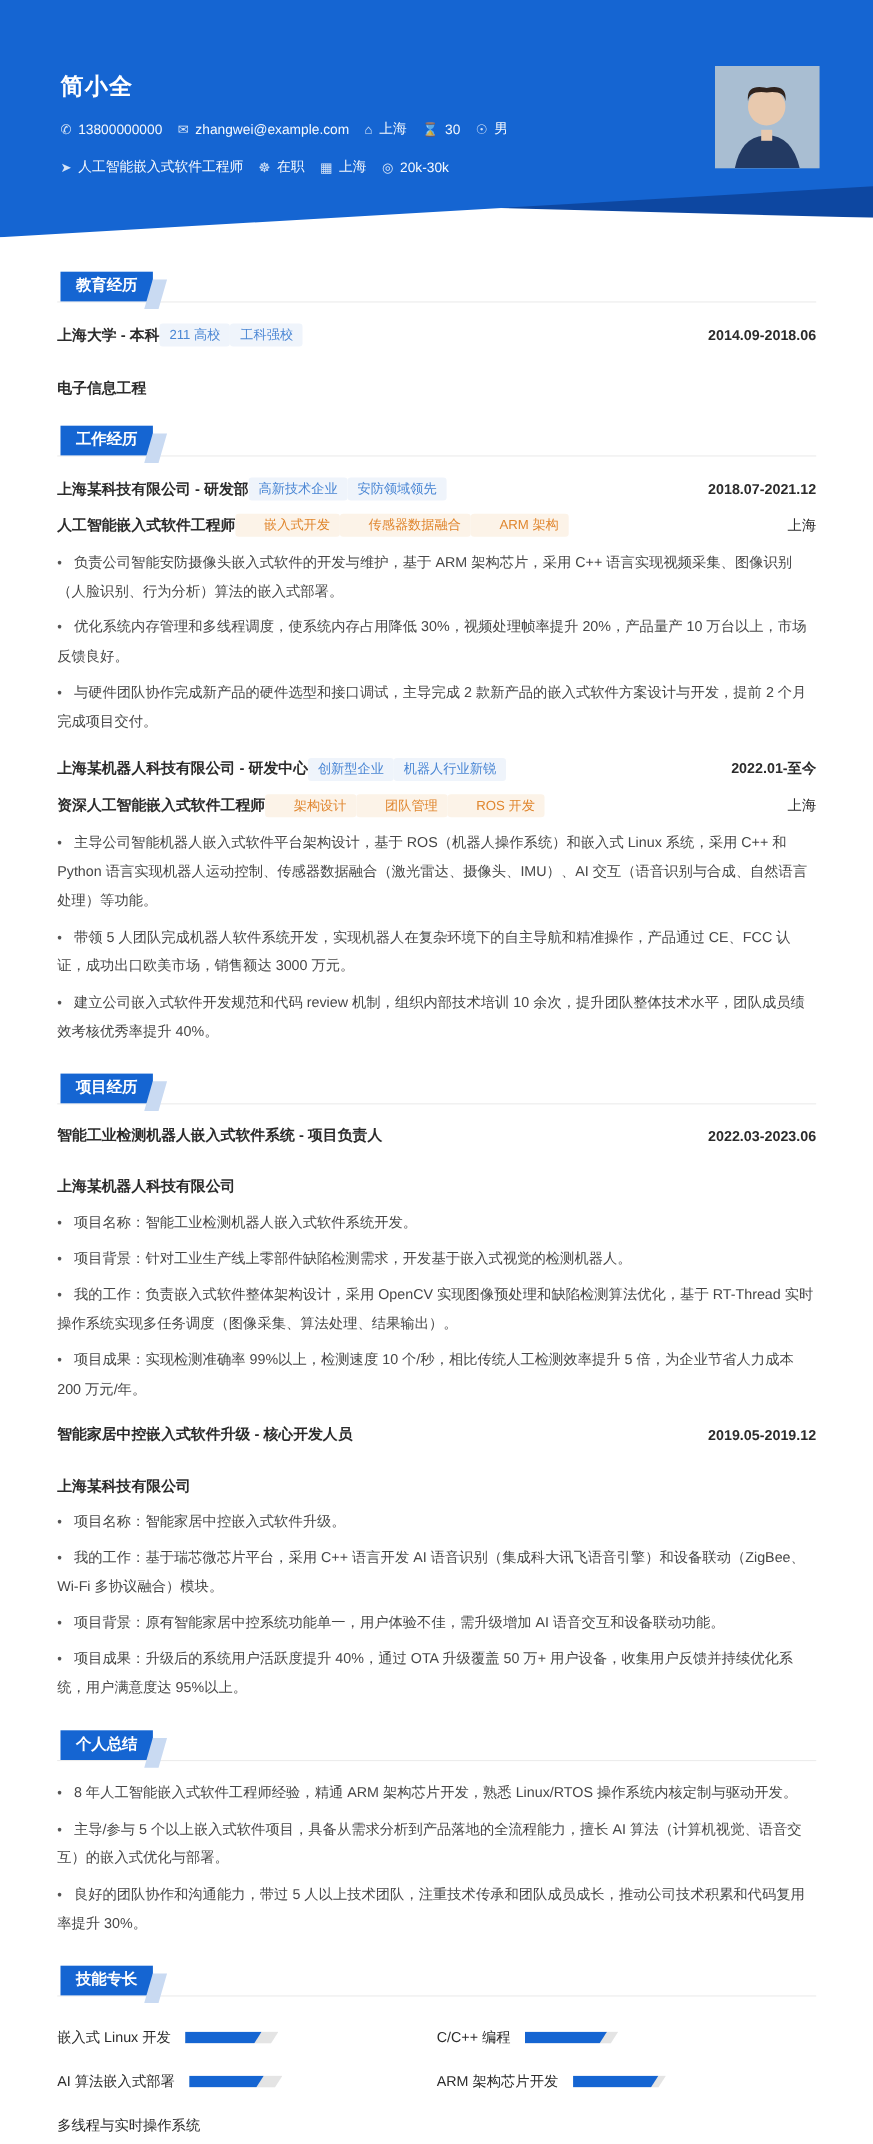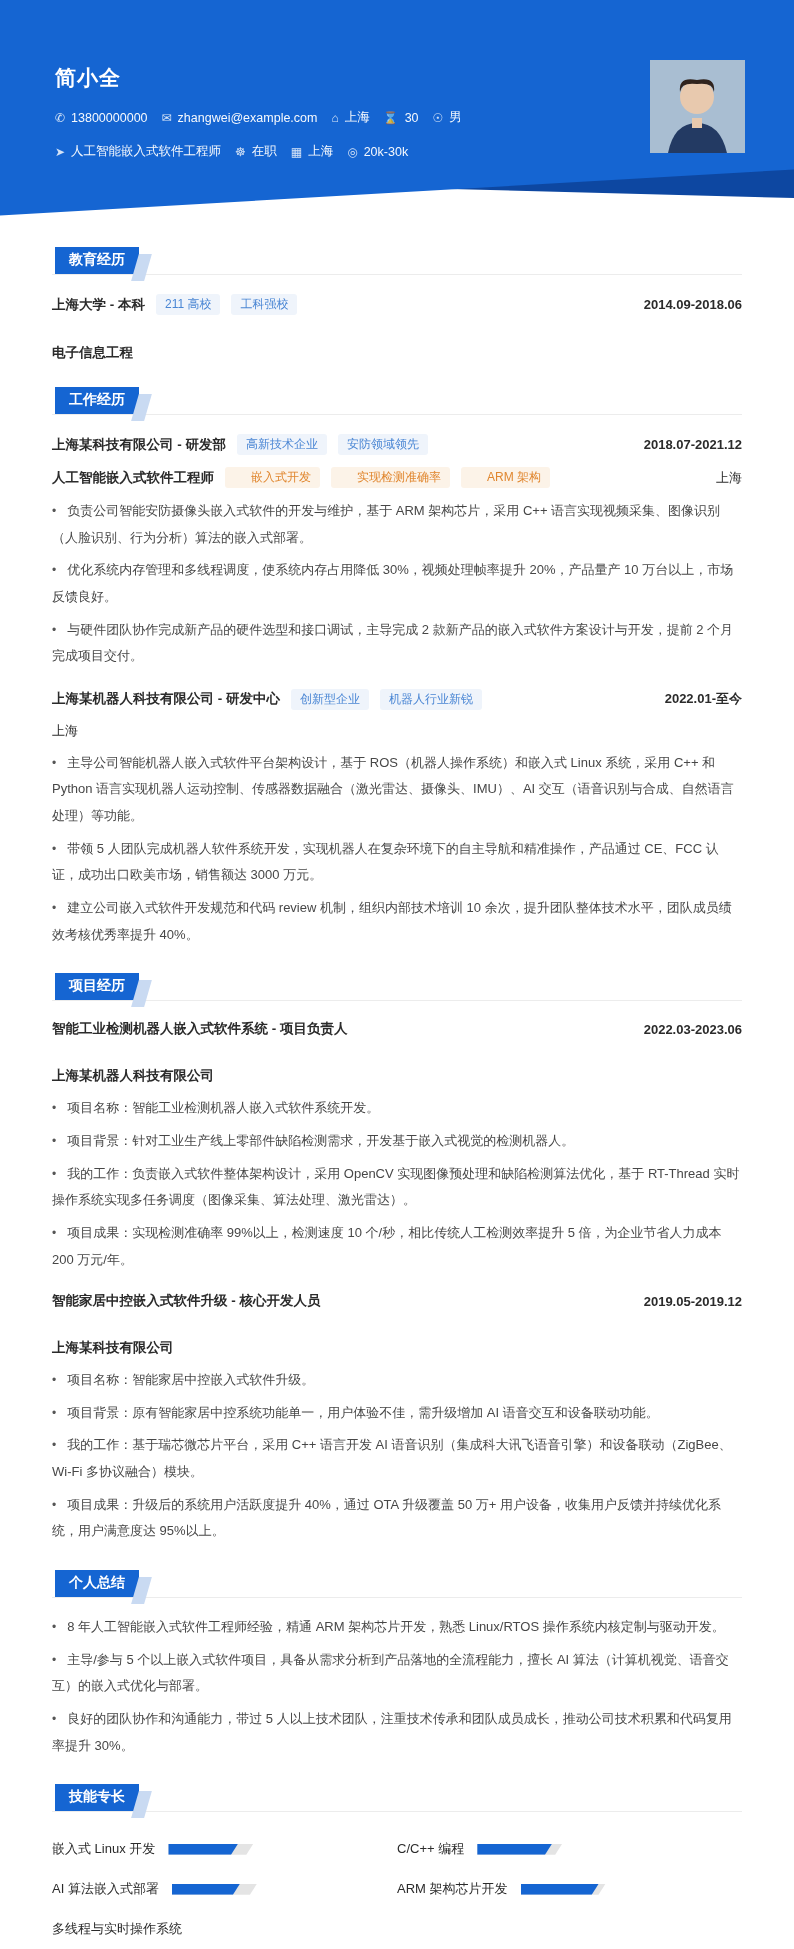--- a/index.html
+++ b/index.html
@@ -44,21 +44,21 @@
     position:absolute; left:3px; bottom:0; display:inline-block;
     background:var(--primary); color:#fff; font-size:14px; font-weight:bold;
     padding:4px 14px 5px; z-index:1;
   }
   .ribbon::after{
     content:""; position:absolute; top:7px; right:-9px; width:13px; height:100%;
     background:#c9daf2; transform:skewX(-16deg); z-index:-1;
   }
   
   .row{display:flex; align-items:center; justify-content:space-between; margin-top:19px;}
-  .row-left{display:flex; align-items:center; gap:11px; flex-wrap:wrap;}
+  .row-left{display:flex; align-items:center; gap:0; flex-wrap:wrap;}
   .etitle{font-weight:bold; color:var(--ink); font-size:13.5px;}
   .edate{font-weight:bold; color:var(--ink); font-size:13px; white-space:nowrap;}
   .eloc{color:var(--ink); font-size:13px;}
   .tag{font-size:12px; padding:2px 9px; border-radius:3px; white-space:nowrap;}
   .tag.blue{color:var(--tag-blue); background:var(--tag-blue-bg);}
   .tag.orange{color:var(--tag-orange); background:var(--tag-orange-bg);padding-left:26px;}
   .subline{font-weight:bold; color:var(--ink); margin-top:29px; font-size:13.5px;}
   ul.blist{list-style:none; margin-top:10px;}
   ul.blist li{line-height:2.05; margin-top:6px; color:var(--body);}
   ul.blist li::before{content:"•"; color:#555; margin-right:11px; font-size:12px;}
@@ -155,21 +155,21 @@
         <span class="etitle">上海某科技有限公司 - 研发部</span>
         <span class="tag blue">高新技术企业</span>
         <span class="tag blue">安防领域领先</span>
       </div>
       <span class="edate">2018.07-2021.12</span>
     </div>
     <div class="row" style="margin-top:12px;">
       <div class="row-left">
         <span class="etitle">人工智能嵌入式软件工程师</span>
         <span class="tag orange">嵌入式开发</span>
-        <span class="tag orange">实现检测准确率</span>
+        <span class="tag orange">传感器数据融合</span>
         <span class="tag orange">ARM 架构</span>
       </div>
       <span class="eloc">上海</span>
     </div>
     <ul class="blist">
       <li>负责公司智能安防摄像头嵌入式软件的开发与维护，基于 ARM 架构芯片，采用 C++ 语言实现视频采集、图像识别（人脸识别、行为分析）算法的嵌入式部署。</li>
       <li>优化系统内存管理和多线程调度，使系统内存占用降低 30%，视频处理帧率提升 20%，产品量产 10 万台以上，市场反馈良好。</li>
       <li>与硬件团队协作完成新产品的硬件选型和接口调试，主导完成 2 款新产品的嵌入式软件方案设计与开发，提前 2 个月完成项目交付。</li>
     </ul>
   </div>
@@ -177,20 +177,26 @@
   <div style="margin-top:8px;">
     <div class="row">
       <div class="row-left">
         <span class="etitle">上海某机器人科技有限公司 - 研发中心</span>
         <span class="tag blue">创新型企业</span>
         <span class="tag blue">机器人行业新锐</span>
       </div>
       <span class="edate">2022.01-至今</span>
     </div>
     <div class="row" style="margin-top:12px;">
+      <div class="row-left">
+        <span class="etitle">资深人工智能嵌入式软件工程师</span>
+        <span class="tag orange">架构设计</span>
+        <span class="tag orange">团队管理</span>
+        <span class="tag orange">ROS 开发</span>
+      </div>
       <span class="eloc">上海</span>
     </div>
     <ul class="blist">
       <li>主导公司智能机器人嵌入式软件平台架构设计，基于 ROS（机器人操作系统）和嵌入式 Linux 系统，采用 C++ 和 Python 语言实现机器人运动控制、传感器数据融合（激光雷达、摄像头、IMU）、AI 交互（语音识别与合成、自然语言处理）等功能。</li>
       <li>带领 5 人团队完成机器人软件系统开发，实现机器人在复杂环境下的自主导航和精准操作，产品通过 CE、FCC 认证，成功出口欧美市场，销售额达 3000 万元。</li>
       <li>建立公司嵌入式软件开发规范和代码 review 机制，组织内部技术培训 10 余次，提升团队整体技术水平，团队成员绩效考核优秀率提升 40%。</li>
     </ul>
   </div>
 
   <div class="sec-head">
@@ -199,35 +205,35 @@
 
   <div>
     <div class="row">
       <span class="etitle">智能工业检测机器人嵌入式软件系统 - 项目负责人</span>
       <span class="edate">2022.03-2023.06</span>
     </div>
     <div class="subline">上海某机器人科技有限公司</div>
     <ul class="blist">
       <li>项目名称：智能工业检测机器人嵌入式软件系统开发。</li>
       <li>项目背景：针对工业生产线上零部件缺陷检测需求，开发基于嵌入式视觉的检测机器人。</li>
-      <li>我的工作：负责嵌入式软件整体架构设计，采用 OpenCV 实现图像预处理和缺陷检测算法优化，基于 RT-Thread 实时操作系统实现多任务调度（图像采集、算法处理、激光雷达）。</li>
+      <li>我的工作：负责嵌入式软件整体架构设计，采用 OpenCV 实现图像预处理和缺陷检测算法优化，基于 RT-Thread 实时操作系统实现多任务调度（图像采集、算法处理、结果输出）。</li>
       <li>项目成果：实现检测准确率 99%以上，检测速度 10 个/秒，相比传统人工检测效率提升 5 倍，为企业节省人力成本 200 万元/年。</li>
     </ul>
   </div>
 
   <div style="margin-top:8px;">
     <div class="row">
       <span class="etitle">智能家居中控嵌入式软件升级 - 核心开发人员</span>
       <span class="edate">2019.05-2019.12</span>
     </div>
     <div class="subline">上海某科技有限公司</div>
     <ul class="blist">
       <li>项目名称：智能家居中控嵌入式软件升级。</li>
+      <li>我的工作：基于瑞芯微芯片平台，采用 C++ 语言开发 AI 语音识别（集成科大讯飞语音引擎）和设备联动（ZigBee、Wi-Fi 多协议融合）模块。</li>
       <li>项目背景：原有智能家居中控系统功能单一，用户体验不佳，需升级增加 AI 语音交互和设备联动功能。</li>
-      <li>我的工作：基于瑞芯微芯片平台，采用 C++ 语言开发 AI 语音识别（集成科大讯飞语音引擎）和设备联动（ZigBee、Wi-Fi 多协议融合）模块。</li>
       <li>项目成果：升级后的系统用户活跃度提升 40%，通过 OTA 升级覆盖 50 万+ 用户设备，收集用户反馈并持续优化系统，用户满意度达 95%以上。</li>
     </ul>
   </div>
 
   <div class="sec-head">
     <span class="ribbon">个人总结</span>
   </div>
   <ul class="blist" style="margin-top:16px;">
     <li>8 年人工智能嵌入式软件工程师经验，精通 ARM 架构芯片开发，熟悉 Linux/RTOS 操作系统内核定制与驱动开发。</li>
     <li>主导/参与 5 个以上嵌入式软件项目，具备从需求分析到产品落地的全流程能力，擅长 AI 算法（计算机视觉、语音交互）的嵌入式优化与部署。</li>

